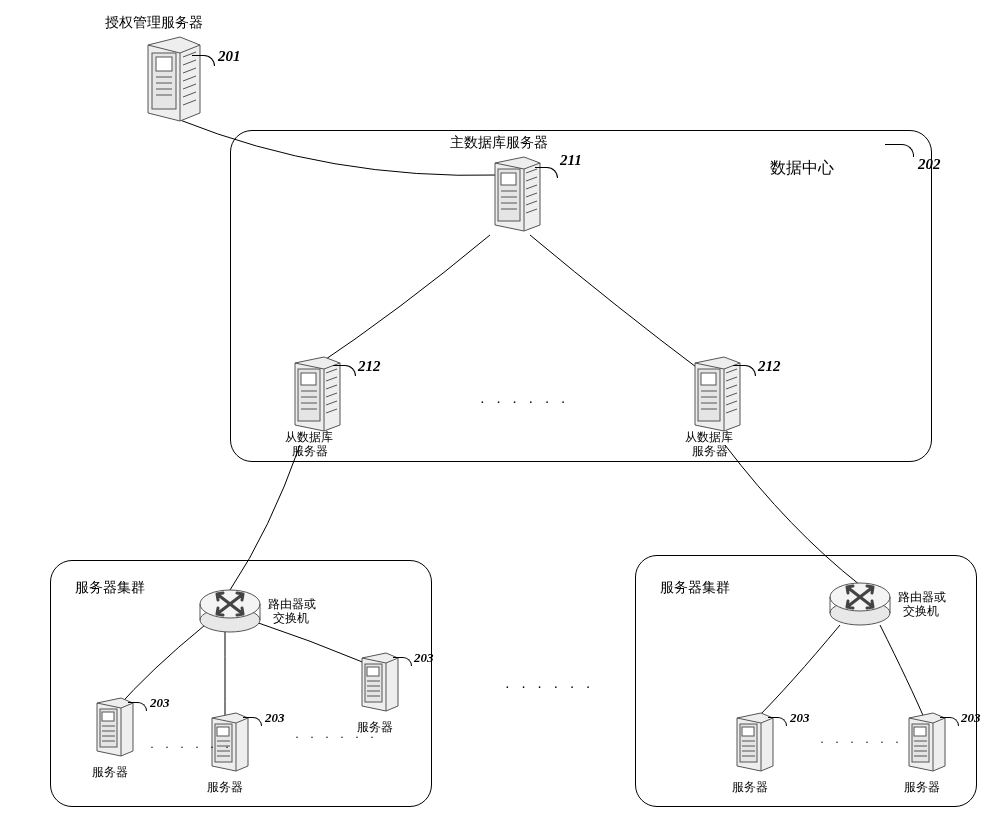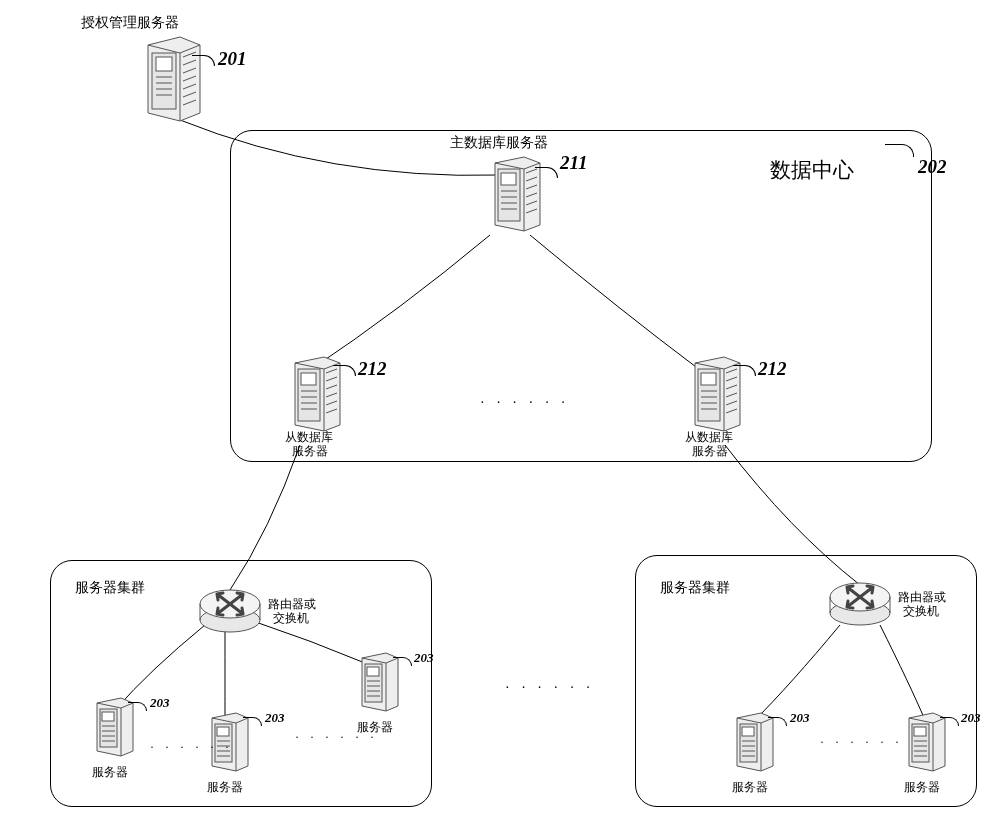--- a/index.html
+++ b/index.html
@@ -16,21 +16,21 @@
     position: absolute;
     color: #000;
     white-space: nowrap;
     line-height: 1.2;
   }
   .ref {
     position: absolute;
     font-family: serif;
     font-style: italic;
     font-weight: bold;
-    font-size: 19px;
+    font-size: 15px;
     color: #000;
   }
   .rbox {
     position: absolute;
     border: 1px solid #000;
     border-radius: 22px;
     background: transparent;
   }
   .curly {
     position: absolute;
@@ -66,21 +66,21 @@
 
     <path d="M205 625 Q 150 670, 115 710"></path>
     <path d="M225 630 Q 225 685, 225 720"></path>
     <path d="M250 620 Q 310 640, 370 665"></path>
 
     <path d="M840 625 Q 790 685, 755 720"></path>
     <path d="M880 625 Q 910 685, 925 720"></path>
   </g>
 </svg>
 
-<div class="label" style="left:81px; top:15px;text-align:right;">授权管理服务器</div>
+<div class="label" style="left:105px; top:15px;text-align:right;">授权管理服务器</div>
 <svg width="80" height="95" style="left:130px; top:35px;" viewBox="0 0 80 95">
   <g stroke="#555" stroke-width="1" fill="#f6f6f6">
     <polygon points="18,10 50,2 70,10 70,78 50,86 18,78" fill="#eee"></polygon>
     <polyline points="18,10 50,18 50,86" fill="none"></polyline>
     <polyline points="50,18 70,10" fill="none"></polyline>
     <rect x="22" y="18" width="24" height="56" fill="#e5e5e5"></rect>
     <rect x="26" y="22" width="16" height="14" fill="#fff"></rect>
     <line x1="26" y1="42" x2="42" y2="42"></line>
     <line x1="26" y1="48" x2="42" y2="48"></line>
     <line x1="26" y1="54" x2="42" y2="54"></line>
@@ -91,21 +91,21 @@
       <polyline points="53,46 66,41"></polyline>
     <polyline points="53,54 66,49"></polyline>
       <polyline points="53,62 66,57"></polyline>
     <polyline points="53,70 66,65"></polyline>
   </g>
 </svg>
 <div class="curly" style="left:192px; top:55px;"></div>
 <div class="ref" style="left:218px; top:48px;">201</div>
 
 <div class="rbox" style="left:230px; top:130px; width:700px; height:330px;"></div>
-<div class="label" style="left:770px; top:158px; font-size:21px;">数据中心</div>
+<div class="label" style="left:770px; top:158px; font-size:16px;">数据中心</div>
 <div class="curly" style="left:885px; top:144px; width:28px; height:12px;"></div>
 <div class="ref" style="left:918px; top:156px;">202</div>
 
 <div class="label" style="left:450px; top:135px;">主数据库服务器</div>
 <svg width="70" height="85" style="left:480px; top:155px;" viewBox="0 0 70 85">
   <g stroke="#555" stroke-width="1" fill="#f6f6f6">
     <polygon points="15,8 44,2 60,8 60,70 44,76 15,70" fill="#eee"></polygon>
     <polyline points="15,8 44,14 44,76" fill="none"></polyline>
     <polyline points="44,14 60,8" fill="none"></polyline>
     <rect x="18" y="14" width="22" height="52" fill="#e5e5e5"></rect>

